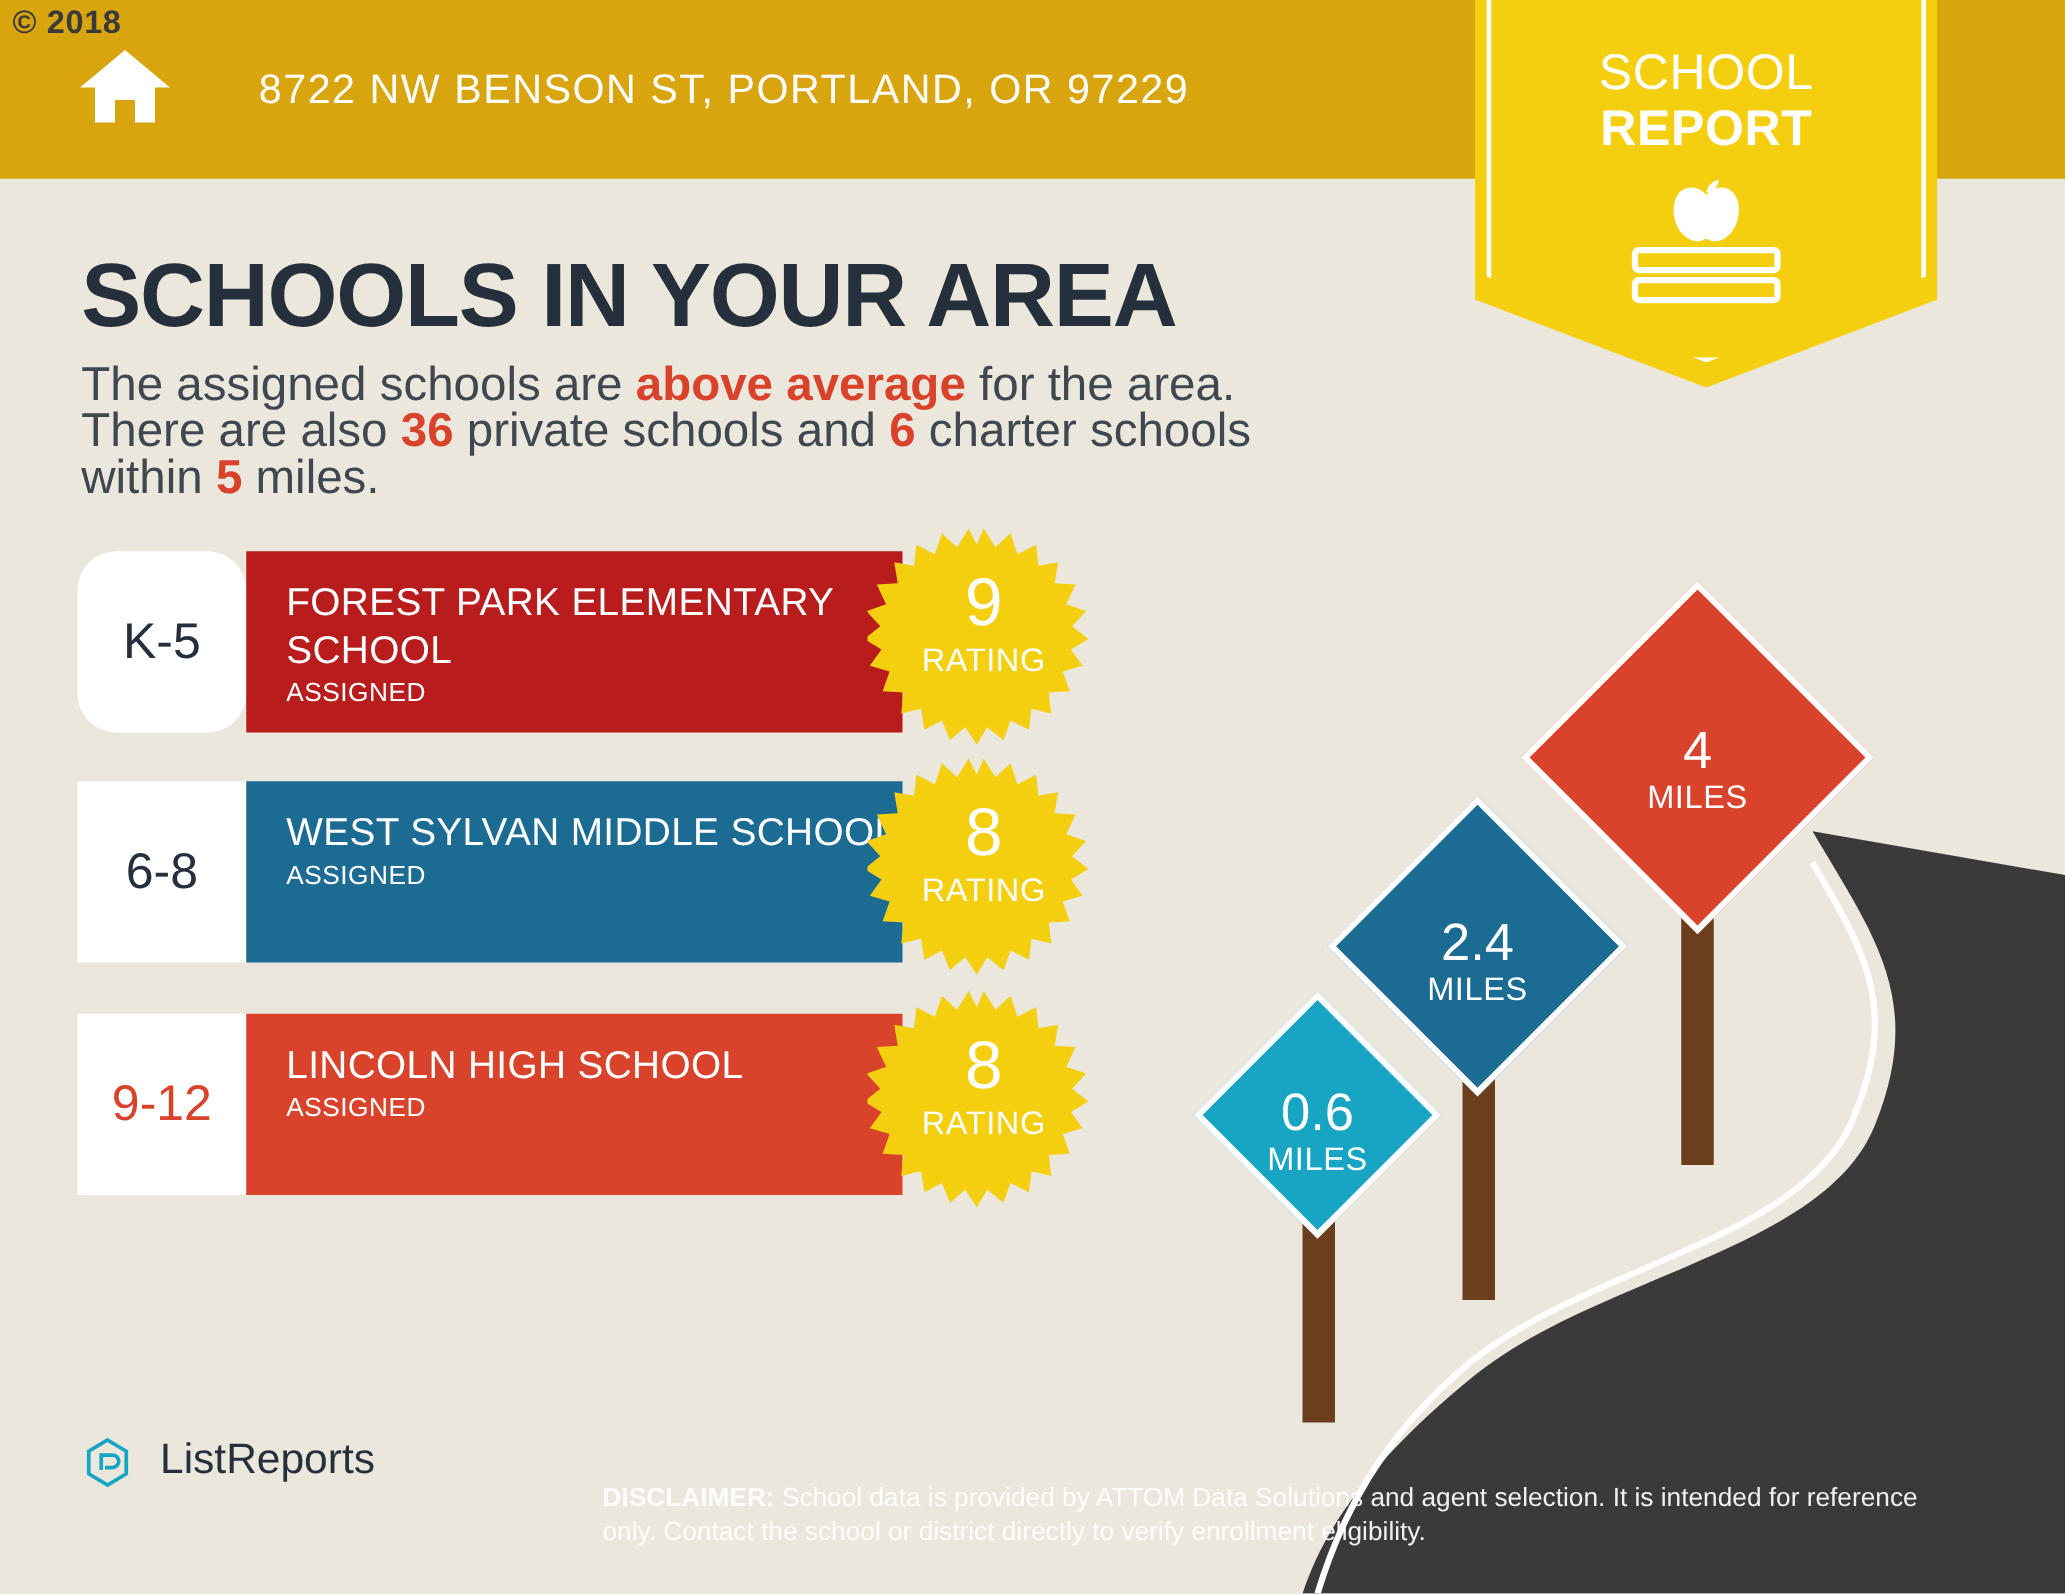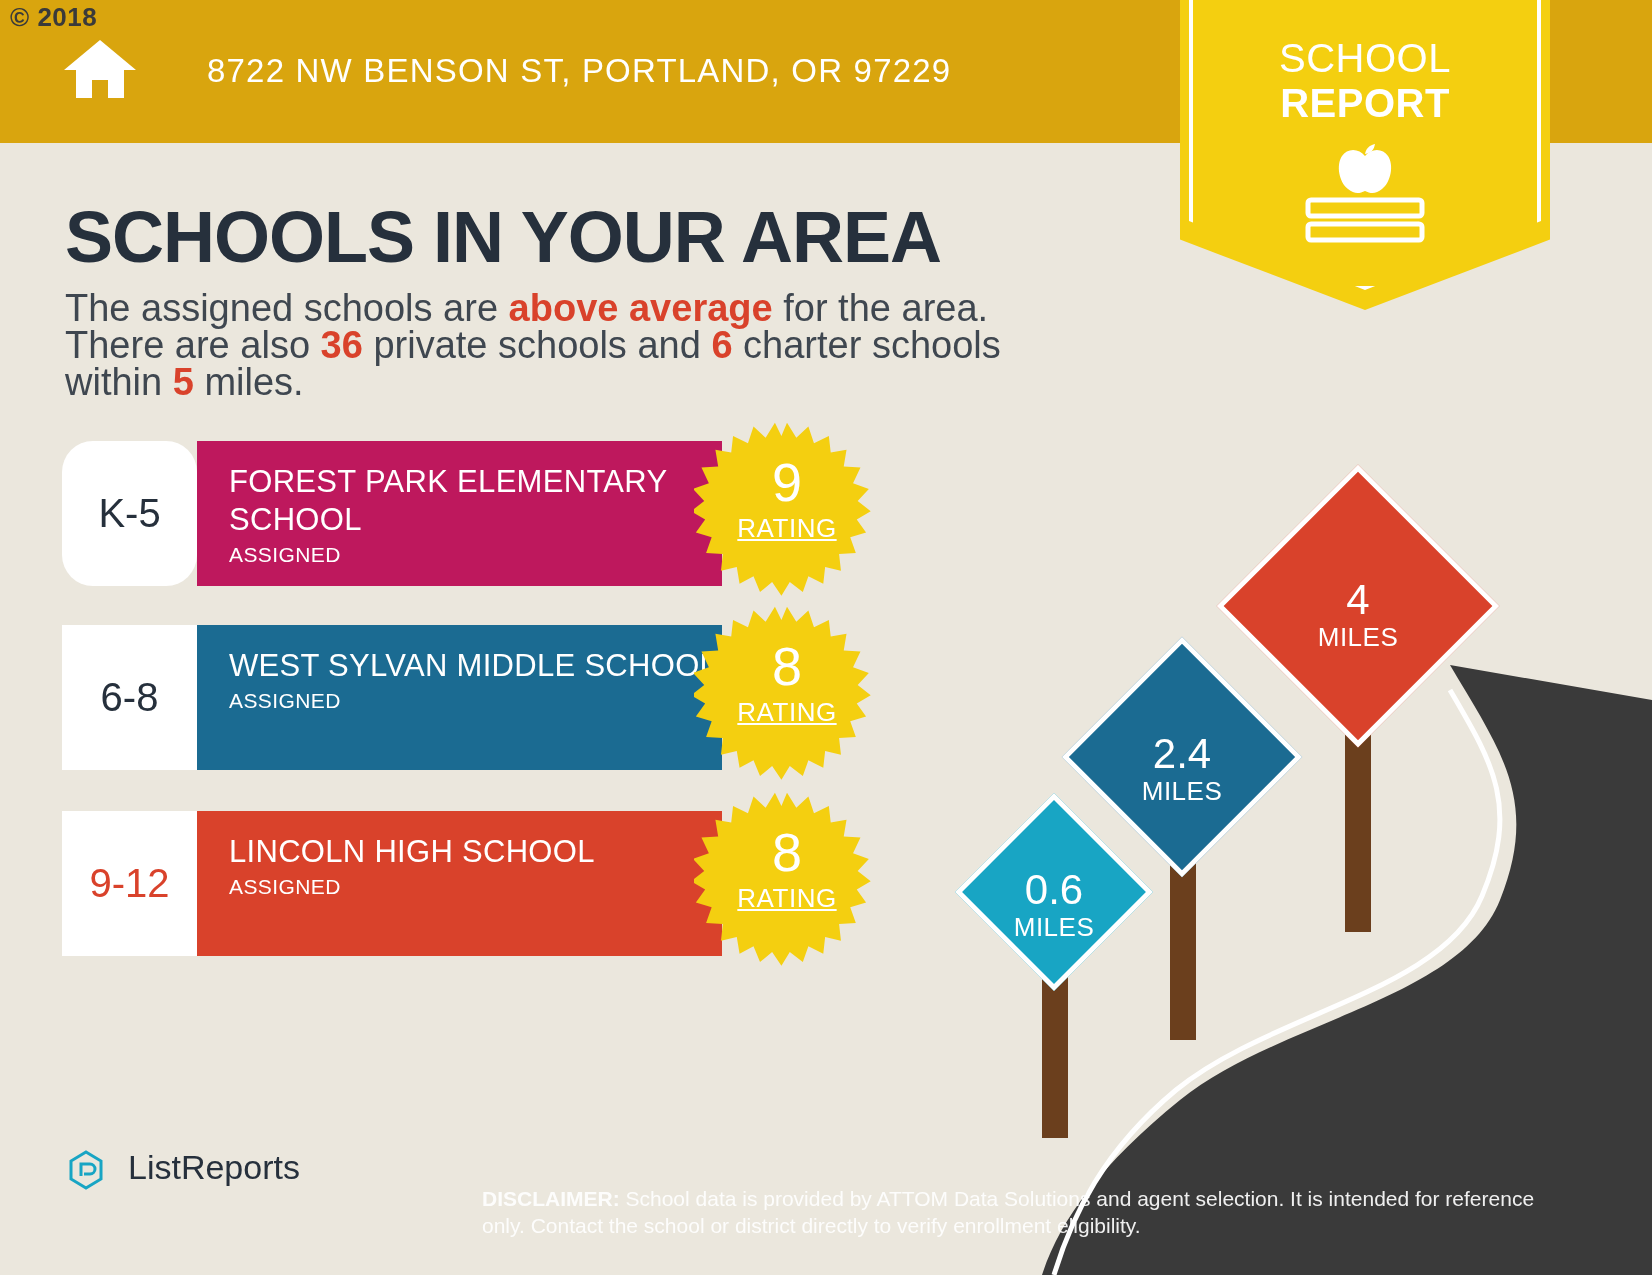--- a/index.html
+++ b/index.html
@@ -67,39 +67,39 @@
     font-size: 40px;
   }
   .row .bar {
     position: absolute; left: 135px; top: 0; width: 525px; height: 145px;
     padding: 22px 0 0 32px; color: #ffffff;
   }
   .row .sname { font-size: 31px; line-height: 38px; letter-spacing: .3px; }
   .row .assigned { font-size: 21px; letter-spacing: .4px; margin-top: 4px; }
 
   .row1 { top: 441px; }
-  .row1 .bar { background: #be185d; }
+  .row1 .bar { background: #b91c1c; }
   .row1 .grade { color: #26303c; border-radius: 31px; }
   .row2 { top: 625px; }
   .row2 .bar { background: #1b6b92; }
   .row2 .grade { color: #26303c; }
   .row3 { top: 811px; }
   .row3 .bar { background: #d9422b; }
   .row3 .grade { color: #d9422b; }
 
   
   .burst { position: absolute; width: 186px; height: 186px; }
   .burst svg { position: absolute; left: 0; top: 0; }
   .burst .num {
     position: absolute; left: 0; top: 30px; width: 186px; text-align: center;
     font-size: 54px; color: #ffffff; font-weight: normal;
   }
   .burst .lab {
     position: absolute; left: 0; top: 92px; width: 186px; text-align: center;
-    font-size: 26px; color: #ffffff; letter-spacing: .5px; text-decoration: underline;
+    font-size: 26px; color: #ffffff; letter-spacing: .5px;
   }
   .burst1 { left: 694px; top: 421px; }
   .burst2 { left: 694px; top: 605px; }
   .burst3 { left: 694px; top: 791px; }
 
   
   .road { position: absolute; left: 980px; top: 500px; width: 672px; height: 775px; }
   .sign { position: absolute; }
   .sign .post { position: absolute; width: 26px; background: #6b3f1d; }
   .sign .diamond {

